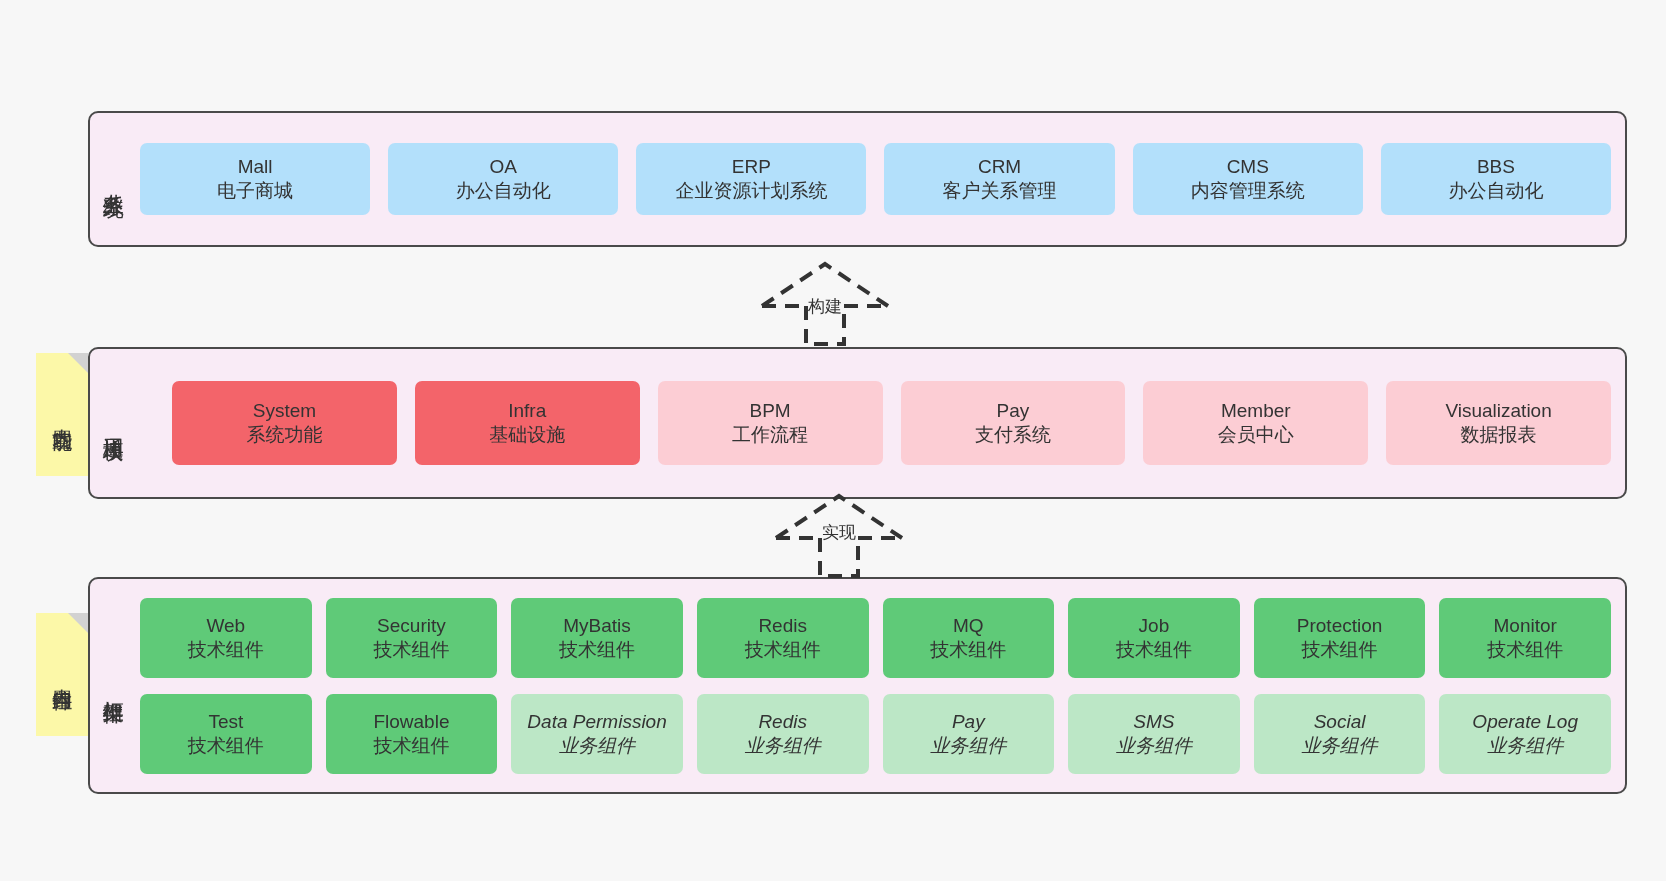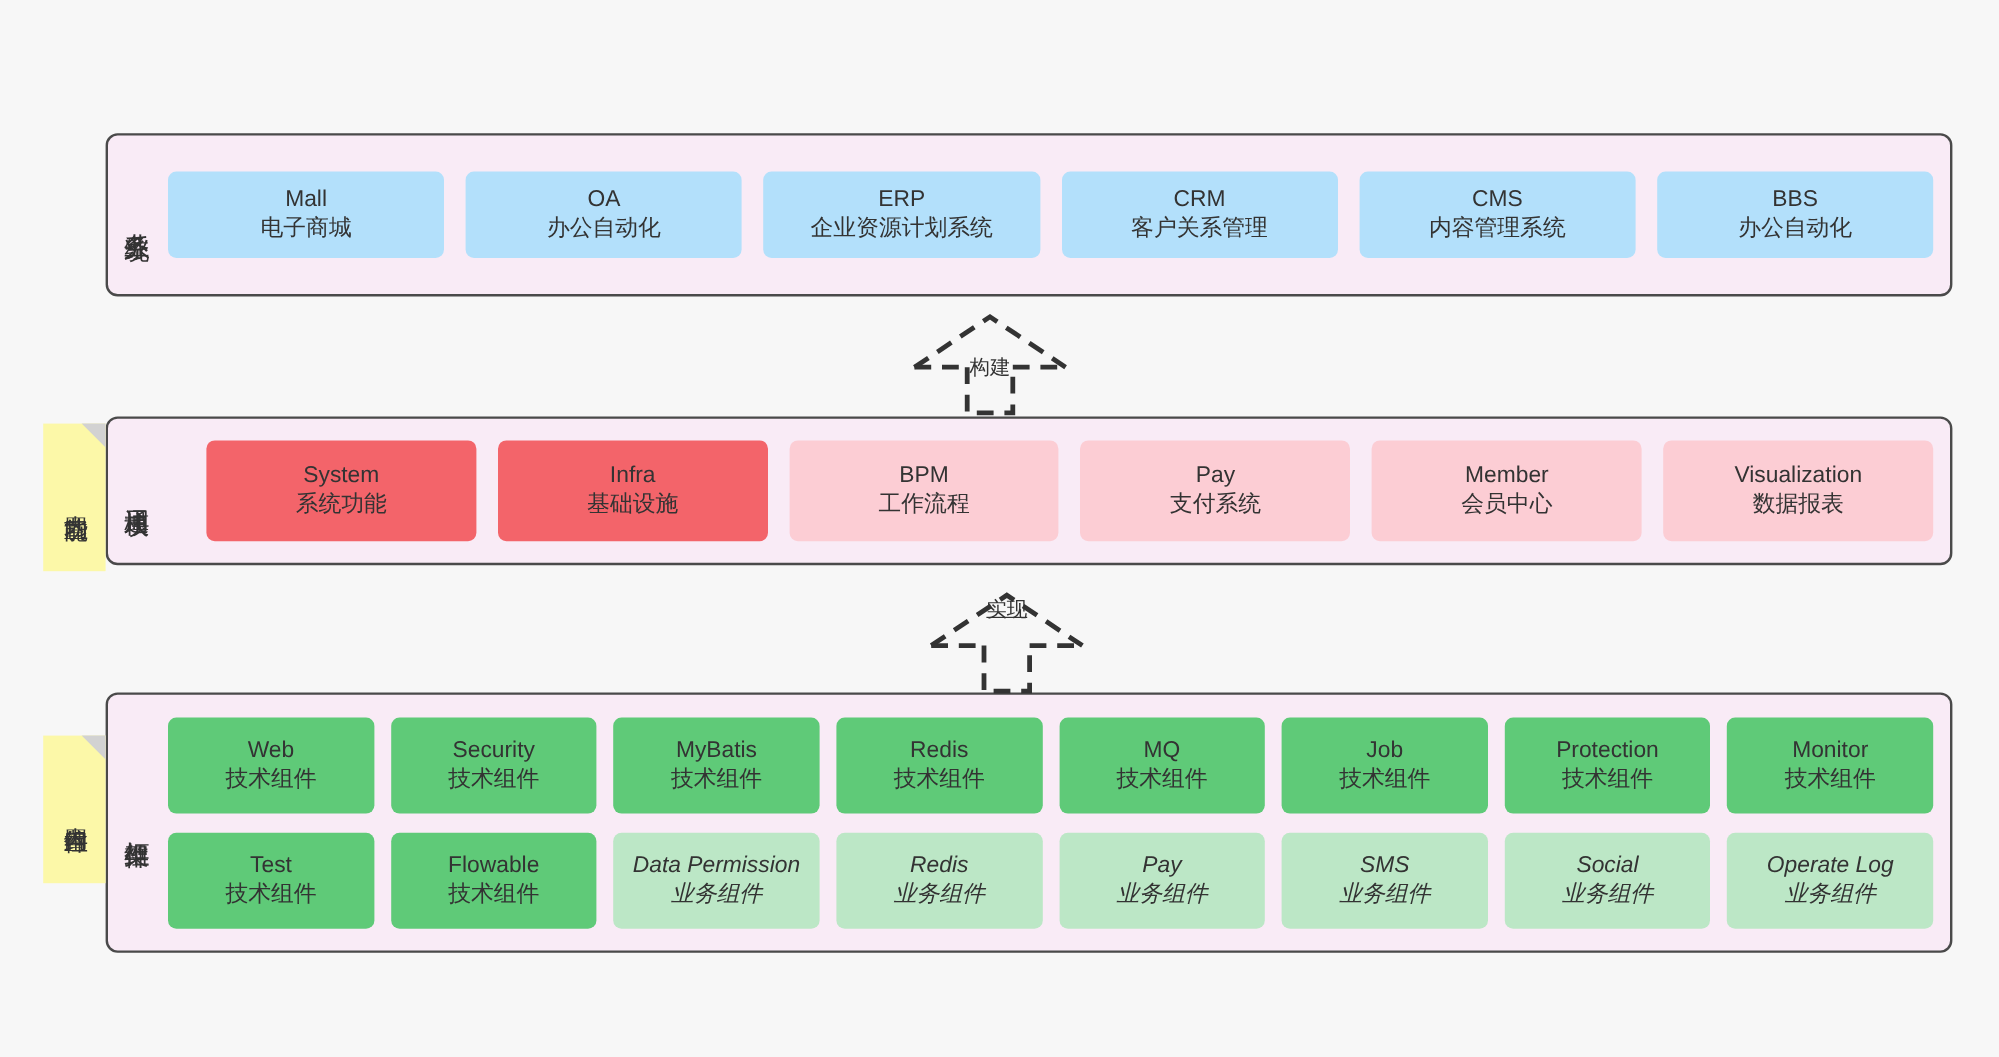--- a/index.html
+++ b/index.html
@@ -47,20 +47,21 @@
     flex-direction:column;
     justify-content:center;
     padding:0 14px 0 4px;
     box-sizing:border-box;
   }
   .row{
     display:flex;
     flex-direction:row;
     align-items:stretch;
     gap:18px;
+    justify-content:flex-end;
   }
   .row + .row{margin-top:16px;}
 
   
   .card{
     flex:1 1 0;
     border-radius:7px;
     display:flex;
     flex-direction:column;
     align-items:center;
@@ -80,21 +81,21 @@
   .c-red{background:#f3646a;}
   .c-pink{background:#fccdd4;}
   .c-green{background:#5fca78;}
   .c-green-light{background:#bce7c6;font-style:italic;}
 
   
   #layer-business{left:88px;top:111px;width:1539px;height:136px;}
   #layer-business .card{height:72px;}
 
   
-  #layer-modules{left:88px;top:347px;width:1539px;height:124px;gap:32px;}
+  #layer-modules{left:88px;top:347px;width:1539px;height:152px;gap:32px;}
   #layer-modules .card{height:84px;}
 
   
   #layer-framework{left:88px;top:577px;width:1539px;height:217px;}
   #layer-framework .card{height:80px;}
   #layer-framework .row{gap:14px;}
 
   
   .note{
     position:absolute;
@@ -217,21 +218,21 @@
       </div>
     </div>
   </div>
 
   <svg class="uml-arrow" style="left:768px;top:490px;width:150px;height:90px;" viewBox="0 0 150 90">
     <polyline points="8,48 71,6 134,48" fill="none" stroke="#333333" stroke-width="4" stroke-dasharray="14,9" stroke-linecap="butt"></polyline>
     <polyline points="8,48 52,48" fill="none" stroke="#333333" stroke-width="4" stroke-dasharray="14,9"></polyline>
     <polyline points="90,48 134,48" fill="none" stroke="#333333" stroke-width="4" stroke-dasharray="14,9"></polyline>
     <polyline points="52,48 52,86 90,86 90,48" fill="none" stroke="#333333" stroke-width="4" stroke-dasharray="14,9"></polyline>
   </svg>
-  <div class="uml-label" style="left:822px;top:496px;text-decoration:underline;">实现</div>
+  <div class="uml-label" style="left:822px;top:521px;">实现</div>
 
   <div class="note" id="note-builtin-component">
     <span class="fold"></span>
     <span>内置组件</span>
   </div>
 
   <div class="layer" id="layer-framework">
     <div class="layer-title">框架组件</div>
     <div class="layer-body">
 

